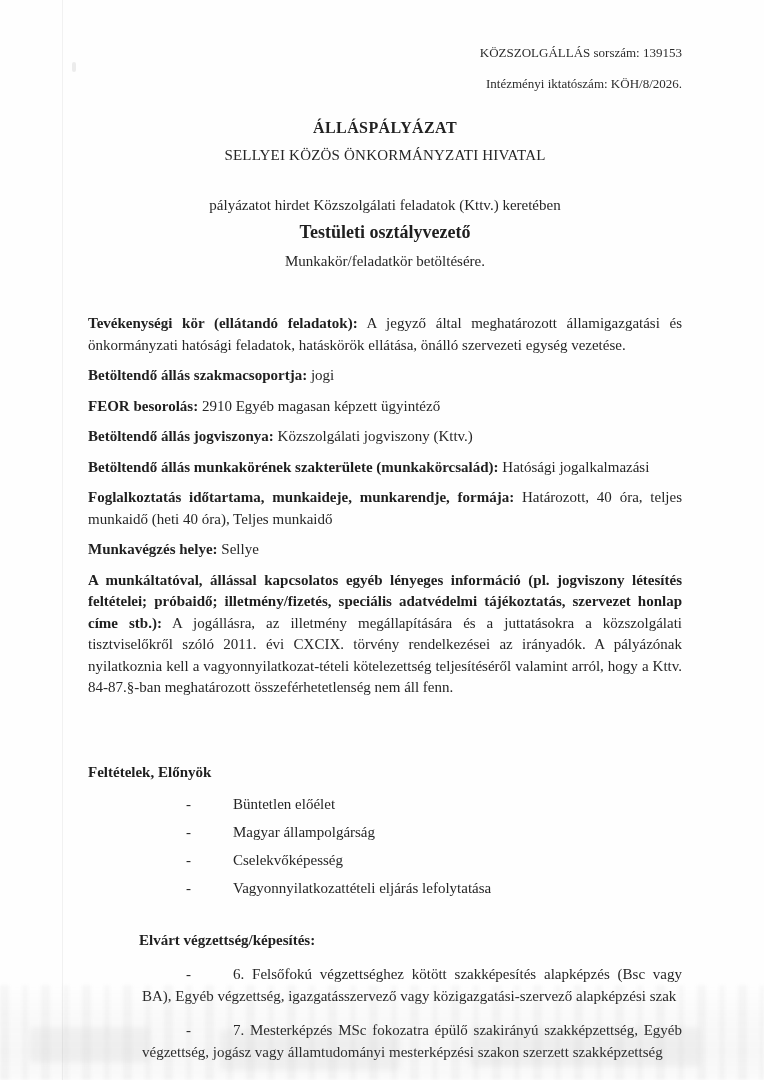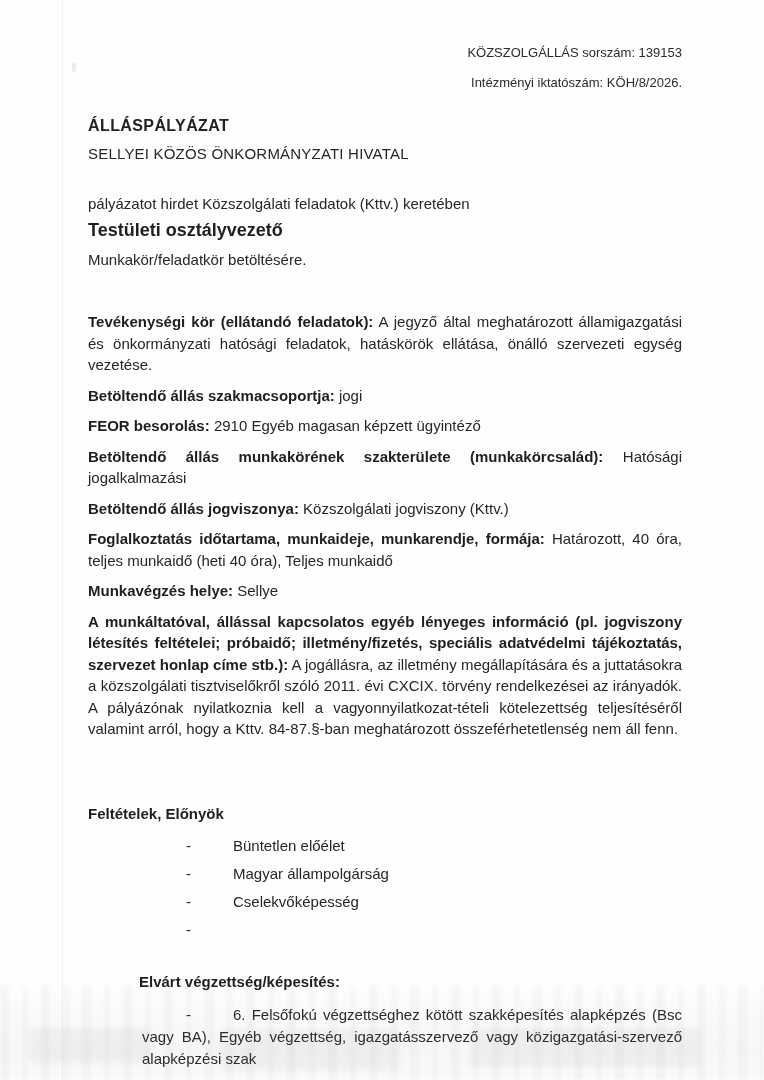--- a/index.html
+++ b/index.html
@@ -6,21 +6,21 @@
     margin: 0;
     padding: 0;
     background: #ffffff;
   }
   .page {
     position: relative;
     width: 764px;
     height: 1080px;
     background: #fefefe;
     overflow: hidden;
-    font-family: Liberation Sans, sans-serif;
+    font-family: Liberation Serif, serif;
     color: #262626;
   }
   
   .scan-line {
     position: absolute;
     left: 62px;
     top: 0;
     width: 1px;
     height: 1080px;
     background: rgba(0,0,0,0.05);
@@ -41,21 +41,21 @@
   
   .meta {
     padding-top: 45px;
     text-align: right;
     font-size: 13px;
     color: #2b2b2b;
   }
   .meta-line { margin: 0 0 15px 0; }
 
   
-  .heading { }
+  .heading { text-align: center; }
   .doc-title {
     margin-top: 27px;
     font-size: 16px;
     font-weight: bold;
     letter-spacing: 0.4px;
     color: #222;
   }
   .org-name {
     margin-top: 10px;
     font-size: 15px;
@@ -182,22 +182,22 @@
       <div class="org-name">SELLYEI KÖZÖS ÖNKORMÁNYZATI HIVATAL</div>
       <div class="intro-line">pályázatot hirdet Közszolgálati feladatok (Kttv.) keretében</div>
       <div class="position-title">Testületi osztályvezető</div>
       <div class="purpose-line">Munkakör/feladatkör betöltésére.</div>
     </div>
 
     <div class="details">
       <p class="detail-row"><b>Tevékenységi kör (ellátandó feladatok):</b> <span>A jegyző által meghatározott államigazgatási és önkormányzati hatósági feladatok, hatáskörök ellátása, önálló szervezeti egység vezetése.</span></p>
       <p class="detail-row"><b>Betöltendő állás szakmacsoportja:</b> <span>jogi</span></p>
       <p class="detail-row"><b>FEOR besorolás:</b> <span>2910 Egyéb magasan képzett ügyintéző</span></p>
+      <p class="detail-row"><b>Betöltendő állás jogviszonya:</b> <span>Közszolgálati jogviszony (Kttv.)</span></p>
       <p class="detail-row"><b>Betöltendő állás munkakörének szakterülete (munkakörcsalád):</b> <span>Hatósági jogalkalmazási</span></p>
-      <p class="detail-row"><b>Betöltendő állás jogviszonya:</b> <span>Közszolgálati jogviszony (Kttv.)</span></p>
       <p class="detail-row"><b>Foglalkoztatás időtartama, munkaideje, munkarendje, formája:</b> <span>Határozott, 40 óra, teljes munkaidő (heti 40 óra), Teljes munkaidő</span></p>
       <p class="detail-row"><b>Munkavégzés helye:</b> <span>Sellye</span></p>
       <p class="detail-row"><b>A munkáltatóval, állással kapcsolatos egyéb lényeges információ (pl. jogviszony létesítés feltételei; próbaidő; illetmény/fizetés, speciális adatvédelmi tájékoztatás, szervezet honlap címe stb.):</b> <span>A jogállásra, az illetmény megállapítására és a juttatásokra a közszolgálati tisztviselőkről szóló 2011. évi CXCIX. törvény rendelkezései az irányadók.  A pályázónak nyilatkoznia kell a vagyonnyilatkozat-tételi kötelezettség teljesítéséről valamint arról, hogy a Kttv. 84-87.§-ban meghatározott összeférhetetlenség nem áll fenn.</span></p>
     </div>
 
     <div class="cond">
       <div class="cond-heading">Feltételek, Előnyök</div>
 
       <div class="legal-list">
         <div class="legal-item">
@@ -207,20 +207,21 @@
         <div class="legal-item">
             <span class="dash"></span>
             <span>Magyar állampolgárság</span>
           </div>
         <div class="legal-item">
             <span class="dash"></span>
             <span>Cselekvőképesség</span>
           </div>
         <div class="legal-item">
             <span class="dash"></span>
+            <span>Vagyonnyilatkozattételi eljárás lefolytatása</span>
           </div>
       </div>
 
       <div class="edu-heading">Elvárt végzettség/képesítés:</div>
 
       <p class="edu-item"><span class="edu-dash"></span><span class="edu-gap"></span><span>6. Felsőfokú végzettséghez kötött szakképesítés alapképzés (Bsc vagy BA), Egyéb végzettség, igazgatásszervező vagy közigazgatási-szervező alapképzési szak</span></p>
       <p class="edu-item"><span class="edu-dash"></span><span class="edu-gap"></span><span>7. Mesterképzés MSc fokozatra épülő szakirányú szakképzettség, Egyéb végzettség, jogász vagy államtudományi mesterképzési szakon szerzett szakképzettség</span></p>
     </div>
 
   </div>

